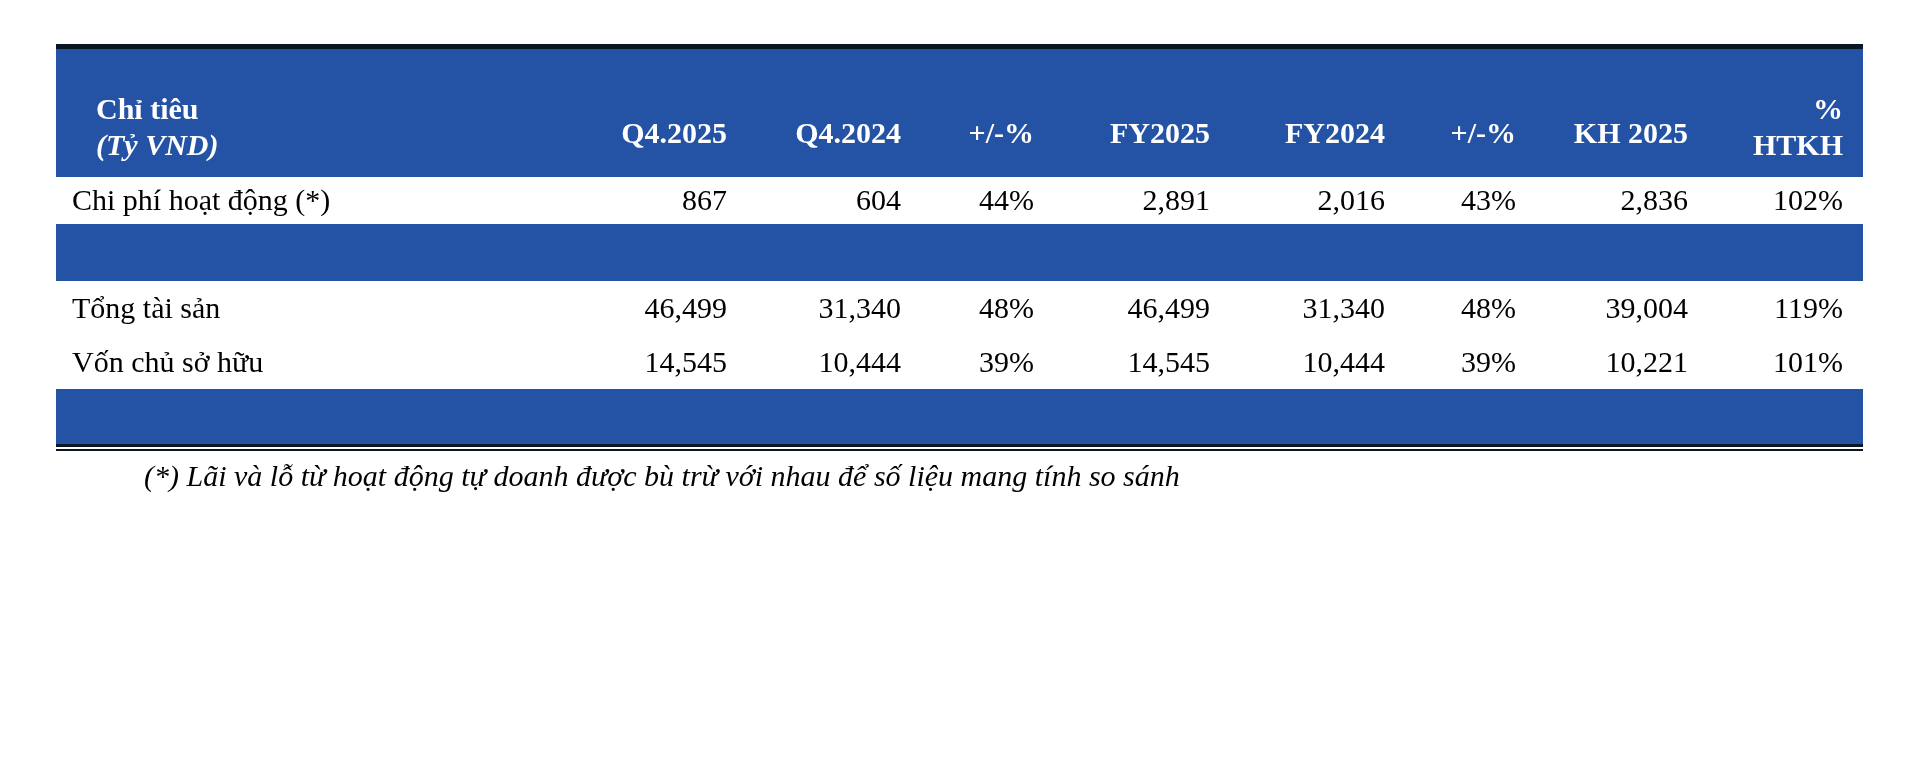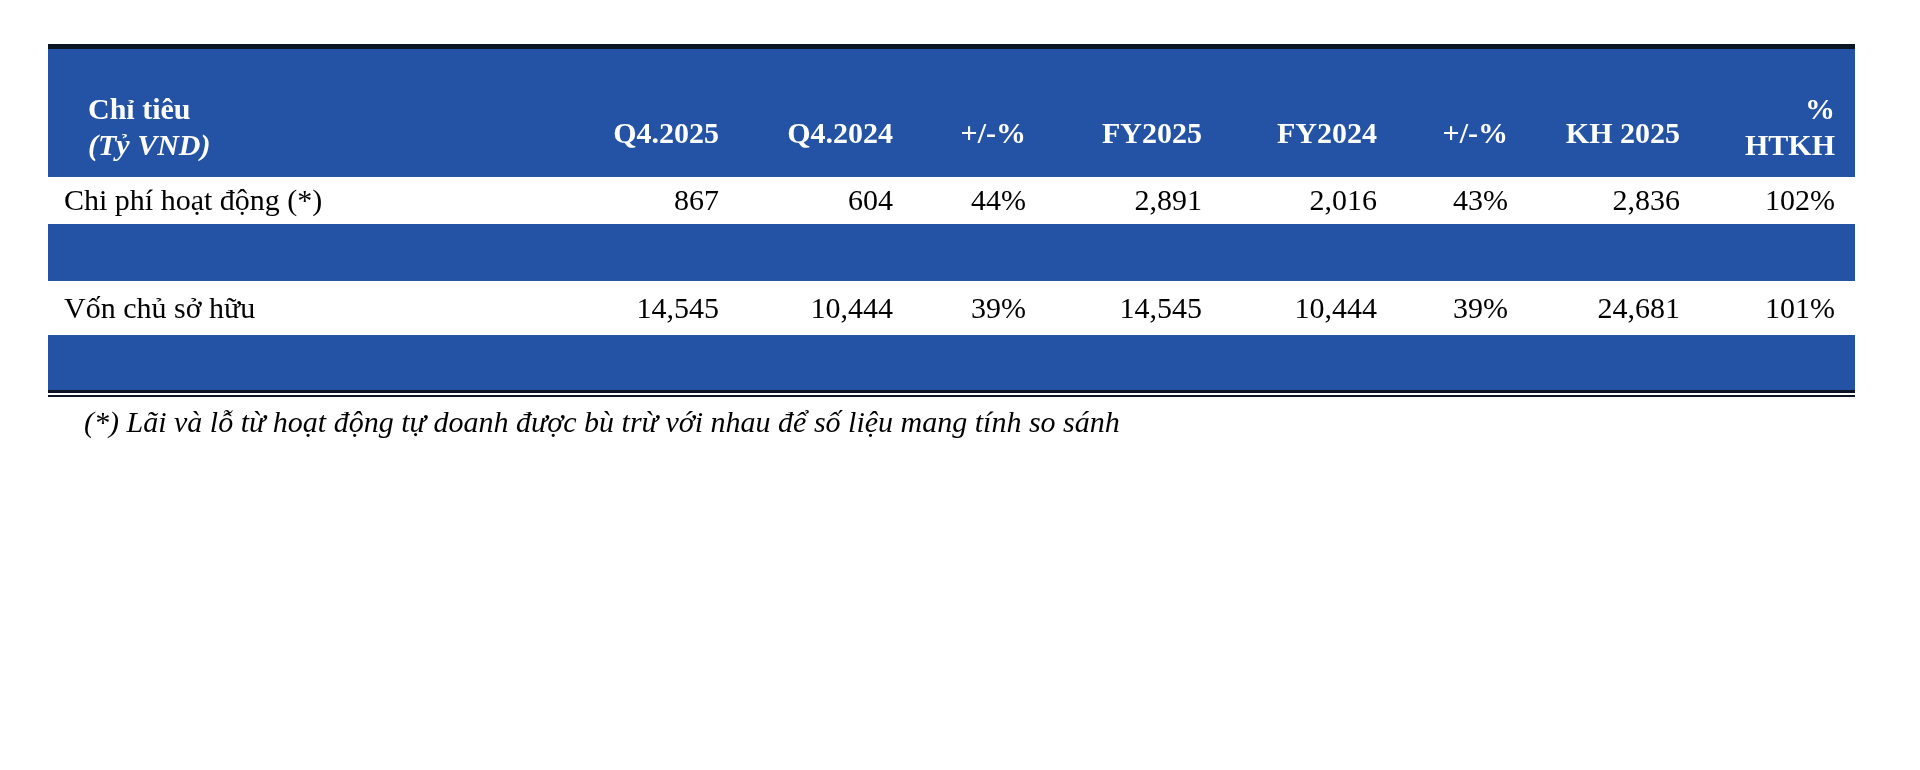--- a/index.html
+++ b/index.html
@@ -1,21 +1,21 @@
 <!DOCTYPE html>
 <html><head>
 <meta charset="utf-8">
 <style>
   html,body{margin:0;padding:0;background:#ffffff;}
   body{
     width:1920px;height:770px;overflow:hidden;position:relative;
     font-family:"Liberation Serif","DejaVu Serif",serif;
     color:#000000;
   }
-  .tbl-wrap{position:absolute;left:48px;top:44px;width:1807px;}
+  .tbl-wrap{position:absolute;left:56px;top:44px;width:1807px;}
   table{
     border-collapse:collapse;table-layout:fixed;width:1807px;
     border-top:5px solid #0C1524;
     font-size:30px;
   }
   th,td{margin:0;padding:0;vertical-align:middle;}
   
   tr.head th{
     background:#2452A4;color:#ffffff;font-weight:bold;
     vertical-align:bottom;line-height:36px;
@@ -38,21 +38,21 @@
   tr.bold td{font-weight:bold;}
   
   tr.band td{background:#2452A4;height:57px;}
   tr.band.b2 td{height:55px;}
   
   .bottom-rule{
     width:1807px;height:2px;margin-top:0;
     border-top:3px solid #0D1524;border-bottom:2px solid #0D1524;
   }
   .footnote{
-    margin:8px 0 0 36px;
+    margin:8px 0 0 88px;
     font-style:italic;font-size:30px;color:#000;
   }
 </style>
 </head>
 <body>
 
 <div class="tbl-wrap">
   <table>
     <colgroup>
       <col style="width:512px">
@@ -93,28 +93,39 @@
         <td class="num">2,891</td>
         <td class="num">2,016</td>
         <td class="num">43%</td>
         <td class="num">2,836</td>
         <td class="num last">102%</td>
       </tr>
       <tr class="band">
           <td colspan="9"></td>
         </tr>
       <tr class="h54">
+        <td class="lbl">Tổng tài sản</td>
+        <td class="num">46,499</td>
+        <td class="num">31,340</td>
+        <td class="num">48%</td>
+        <td class="num">46,499</td>
+        <td class="num">31,340</td>
+        <td class="num">48%</td>
+        <td class="num">39,004</td>
+        <td class="num last">119%</td>
+      </tr>
+      <tr class="h54">
         <td class="lbl">Vốn chủ sở hữu</td>
         <td class="num">14,545</td>
         <td class="num">10,444</td>
         <td class="num">39%</td>
         <td class="num">14,545</td>
         <td class="num">10,444</td>
         <td class="num">39%</td>
-        <td class="num">24,681</td>
+        <td class="num">10,221</td>
         <td class="num last">101%</td>
       </tr>
       <tr class="band b2">
           <td colspan="9"></td>
         </tr>
     </tbody>
   </table>
   <div class="bottom-rule"></div>
   <div class="footnote">(*) Lãi và lỗ từ hoạt động tự doanh được bù trừ với nhau để số liệu mang tính so sánh</div>
 </div>

